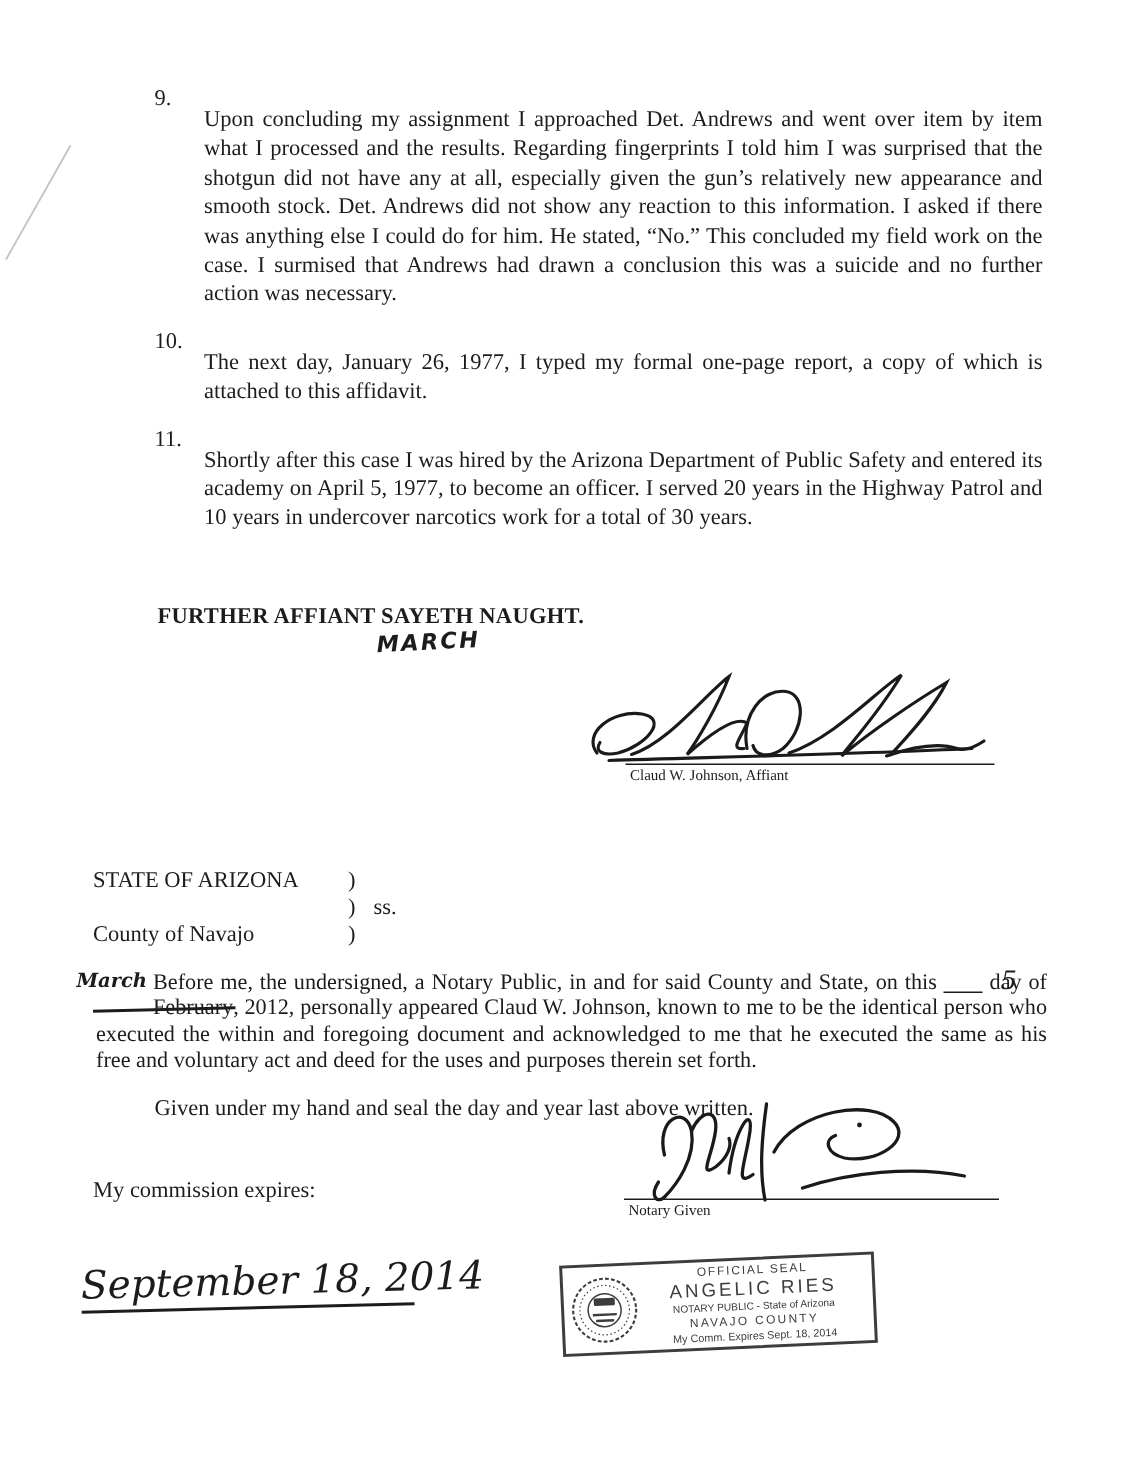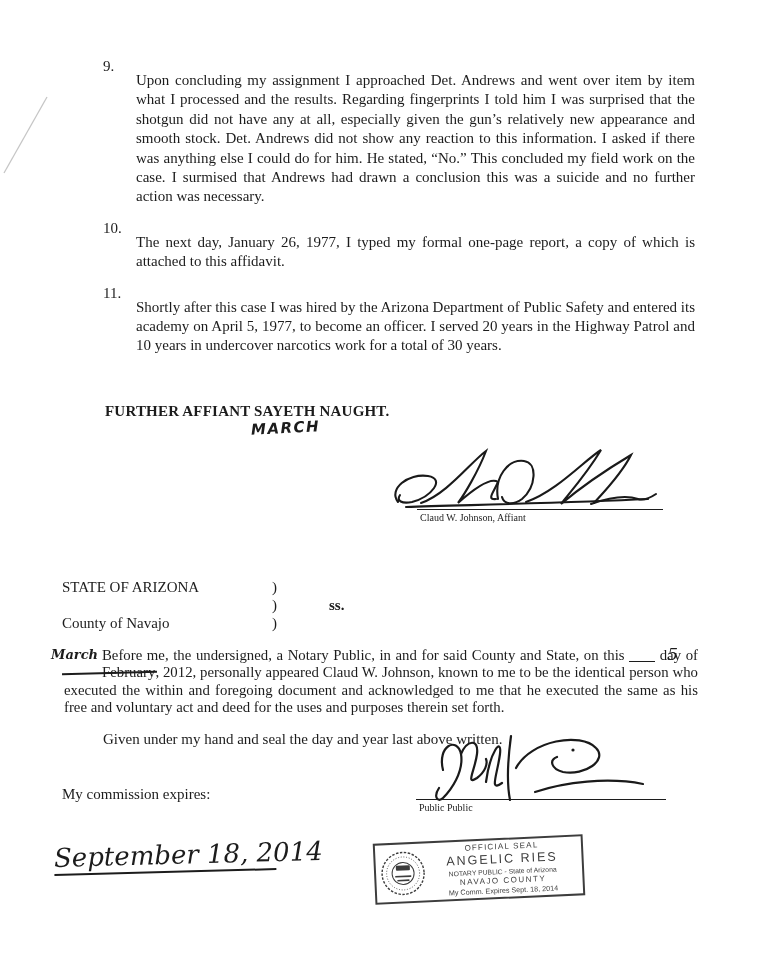--- a/index.html
+++ b/index.html
@@ -40,23 +40,23 @@
   .strike.heavy::after {
     content:""; position:absolute; left:0; right:-1px; top:10px; height:2px;
     background:#1c1c1c; transform:rotate(1.5deg);
   }
   
   .sig { position:absolute; }
   .sigline { position:absolute; border-top:1.5px solid #1c1c1c; }
   .sigcap  { position:absolute; font-size:10px; }
   
   .venue { position:absolute; left:62px; top:579px; font-size:15px; line-height:17.8px; }
-  .vrow  { display:flex;gap:40px; }
+  .vrow  { display:flex; }
   .vlab  { width:170px; flex:none; }
-  .vss   { margin-left:12px;font-weight:bold; }
+  .vss   { margin-left:12px; }
   
   .margin-march {
     position:absolute; left:51px; top:647px;
     font-family:"DejaVu Serif", serif; font-style:italic; font-weight:bold; font-size:13px;
   }
   .ack {
     position:absolute; left:64px; top:647px; width:634px;
     font-size:14.8px; line-height:17.4px; text-align:justify; text-indent:38px;
   }
   .given { position:absolute; left:103px; top:731px; font-size:15px;font-family:Liberation Serif, serif; }
@@ -155,21 +155,21 @@
       <path d="M30,44 C24,20 44,10 48,28 C51,46 38,64 30,72 C25,77 20,71 26,62"></path>
       <path d="M48,28 C54,14 66,12 64,28 C62,44 52,60 64,52 C72,46 75,38 73,33"></path>
       <path d="M73,56 C77,26 89,10 87,28 C84,50 76,66 89,57"></path>
       <path d="M98,10 C95,32 93,54 97,74"></path>
       <path d="M103,42 C118,14 168,6 183,22 C195,34 172,50 150,46 C138,43 136,34 144,31"></path>
       <path d="M122,66 C152,56 195,51 230,58"></path>
       <circle cx="160" cy="24" r="1.6" fill="#1a1a1a" stroke="none"></circle>
     </g>
   </svg>
   <div class="sigline" style="left:416px; top:799px; width:250px;"></div>
-  <div class="sigcap" style="left:419px; top:802px;">Public Public</div>
+  <div class="sigcap" style="left:419px; top:802px;">Notary Given</div>
 
   <div class="comm-label">My commission expires:</div>
   <div class="comm-date">September 18, 2014</div>
 
   <div class="stamp">
     <svg class="stamp-seal" width="46" height="46" viewBox="0 0 46 46">
       <circle cx="23" cy="23" r="21" fill="none" stroke="#3d3d3d" stroke-width="1.4" stroke-dasharray="2.5,1.5"></circle>
       <circle cx="23" cy="23" r="16.5" fill="none" stroke="#3d3d3d" stroke-width="0.8" stroke-dasharray="1,1.7"></circle>
       <circle cx="23" cy="23" r="11" fill="none" stroke="#3d3d3d" stroke-width="1"></circle>
       <rect x="16" y="15" width="14" height="5" rx="1" fill="#3d3d3d"></rect>

